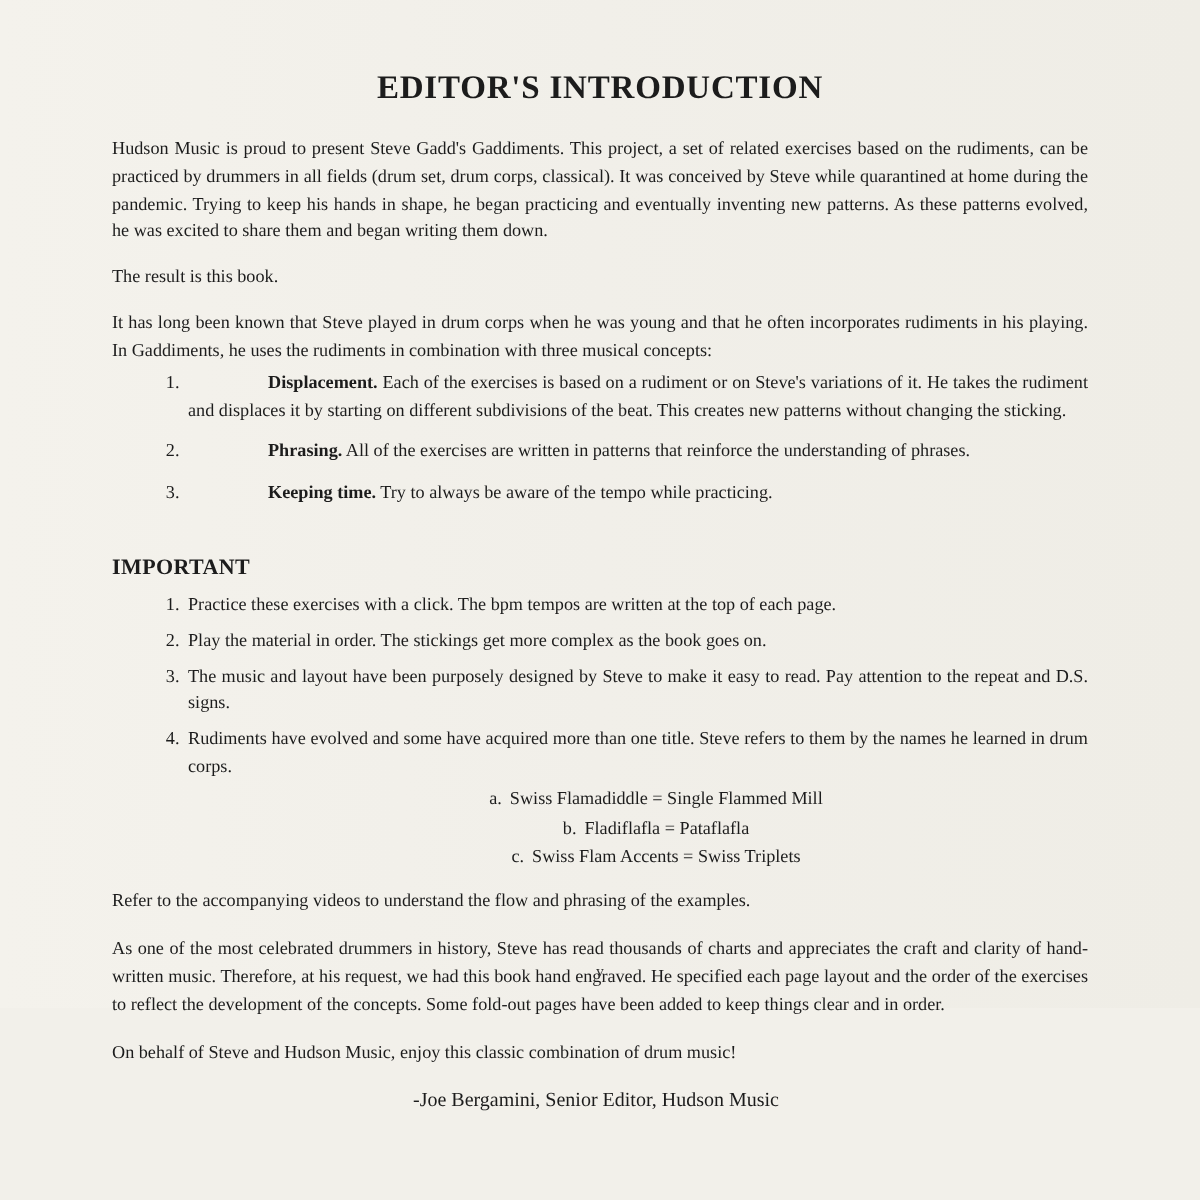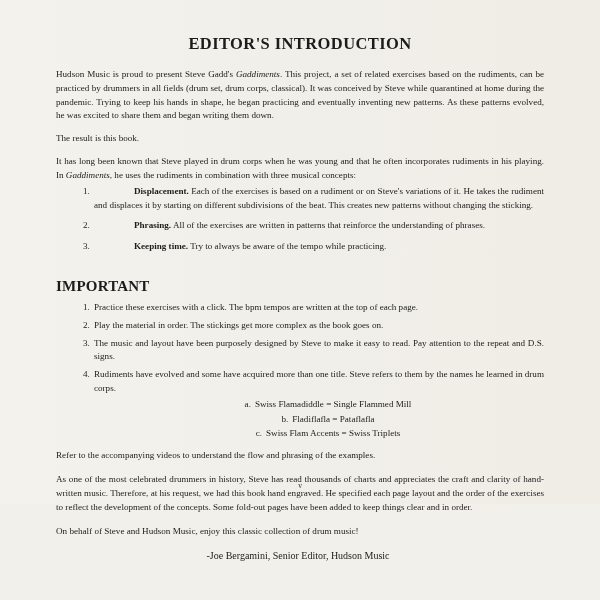--- a/index.html
+++ b/index.html
@@ -31,21 +31,21 @@
     font-family: "Liberation Serif", serif;
   }
   p {
     margin: 0 0 9px 0;
     font-size: 9.1px;
     line-height: 1.52;
     text-align: justify;
   }
   .body-block p:last-child { margin-bottom: 0; }
   .section-head {
-    font-size: 15px;
+    font-size: 11px;
     font-weight: bold;
     margin: 24px 0 6px 0;
     letter-spacing: 0.2px;
   }
   ol.concepts {
     margin: 2px 0 8px 0;
     padding-left: 36px;
     font-size: 9.1px;
     line-height: 1.52;
   }
@@ -70,21 +70,21 @@
     margin: 2px 0 0 0;
     padding-left: 18px;
     font-size: 9.1px;
   }
   ol.sublist > li {
     margin-bottom: 1px;
     text-align: center;
   }
   .sub-label { margin-right: 4px; }
   strong { font-weight: bold; margin-left: 40px; }
-  .em { font-style: italic; }
+  .em { }
   .signature {
     margin-top: 12px;
     font-size: 10px;
     text-align: center;
     padding-right: 4px;
   }
   .closing-lines p { margin-bottom: 10px; }
   .folio {
     position: absolute;
     bottom: 14px;
@@ -123,19 +123,19 @@
       <li><span>Rudiments have evolved and some have acquired more than one title. Steve refers to them by the names he learned in drum corps.</span><ol class="sublist">
           <li><span class="sub-label">a.</span><span>Swiss Flamadiddle = Single Flammed Mill</span></li>
           <li><span class="sub-label">b.</span><span>Fladiflafla = Pataflafla</span></li>
           <li><span class="sub-label">c.</span><span>Swiss Flam Accents = Swiss Triplets</span></li>
         </ol></li>
     </ol>
 
   <div class="closing-lines" id="closing">
       <p>Refer to the accompanying videos to understand the flow and phrasing of the examples.</p>
       <p>As one of the most celebrated drummers in history, Steve has read thousands of charts and appreciates the craft and clarity of hand-written music. Therefore, at his request, we had this book hand engraved. He specified each page layout and the order of the exercises to reflect the development of the concepts. Some fold-out pages have been added to keep things clear and in order.</p>
-      <p>On behalf of Steve and Hudson Music, enjoy this classic collection of drum music!</p>
+      <p>On behalf of Steve and Hudson Music, enjoy this classic combination of drum music!</p>
     </div>
 
   <div class="signature">-Joe Bergamini, Senior Editor, Hudson Music</div>
 
   <div class="folio">v</div>
 </div>
 
 </body></html>

